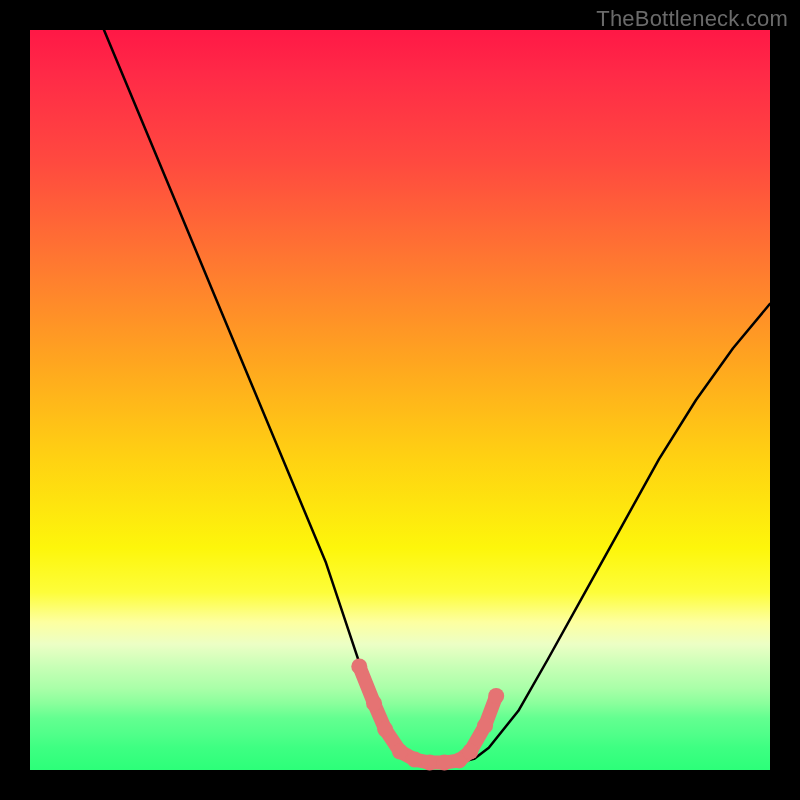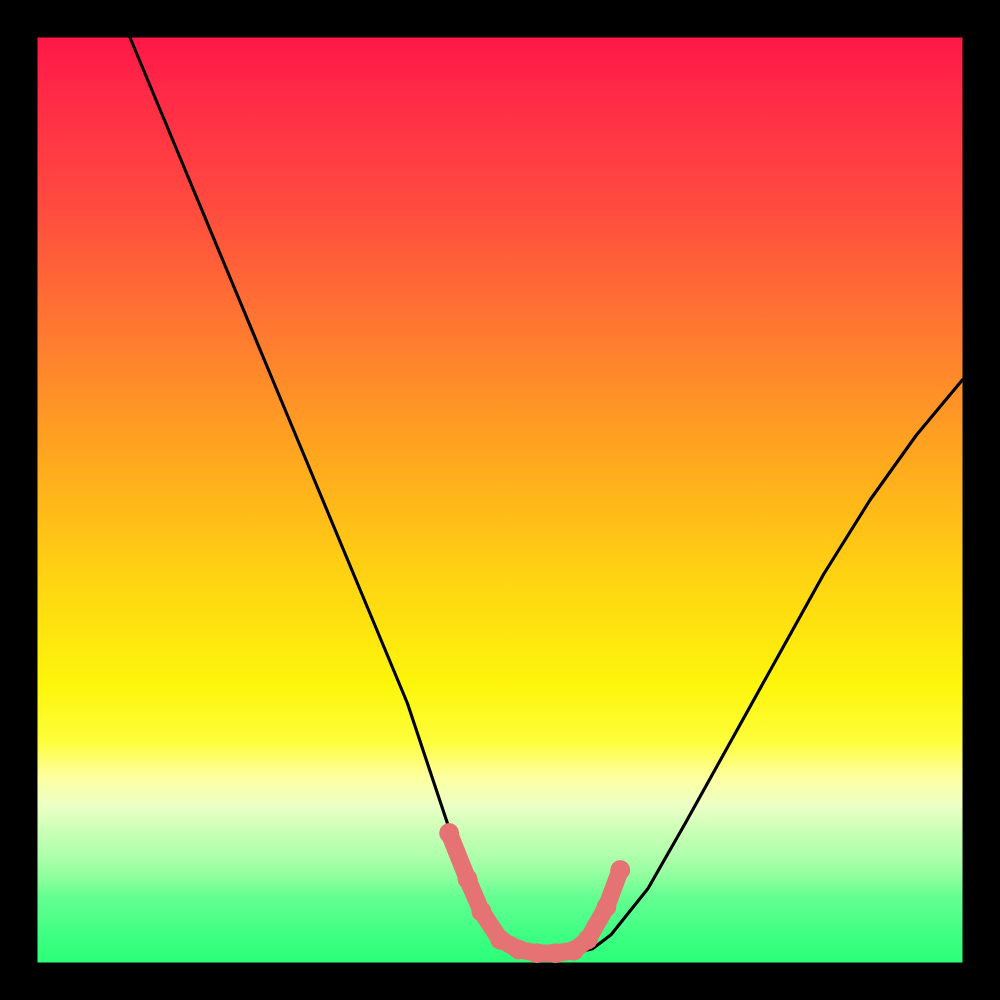--- a/index.html
+++ b/index.html
@@ -61,20 +61,21 @@
     width: 740px;
     height: 740px;
     overflow: visible;
   }
 </style>
 </head>
 <body>
 
 <div class="frame">
 
+  <div class="watermark">TheBottleneck.com</div>
 
   <div class="plot-area">
     <svg class="curve" viewBox="0 0 740 740" preserveAspectRatio="none">
       <path id="curve-path" fill="none" stroke="#000000" stroke-width="2.5" stroke-linecap="round" stroke-linejoin="round" d="M74.0 0.0 L111.0 88.8 L148.0 177.6 L185.0 266.4 L222.0 355.2 L259.0 444.0 L296.0 532.8 L325.6 621.6 L340.4 666.0 L355.2 695.6 L370.0 717.8 L384.8 728.9 L399.6 732.6 L414.4 732.6 L429.2 732.6 L444.0 728.9 L458.8 717.8 L488.4 680.8 L518.0 629.0 L555.0 562.4 L592.0 495.8 L629.0 429.2 L666.0 370.0 L703.0 318.2 L740.0 273.8"></path>
       <g id="markers-group">
           <path d="M329.3 636.4 L344.1 673.4 L355.2 699.3 L370.0 721.5 L384.8 729.6 L399.6 732.6 L414.4 732.6 L429.2 730.4 L440.3 721.5 L455.1 695.6 L466.2 666.0" fill="none" stroke="#e57373" stroke-width="14" stroke-linecap="round" stroke-linejoin="round"></path>
           <circle cx="329.3" cy="636.4" r="8" fill="#e57373"></circle>
           <circle cx="344.1" cy="673.4" r="8" fill="#e57373"></circle>
           <circle cx="355.2" cy="699.3" r="8" fill="#e57373"></circle>
           <circle cx="370.0" cy="721.5" r="8" fill="#e57373"></circle>

